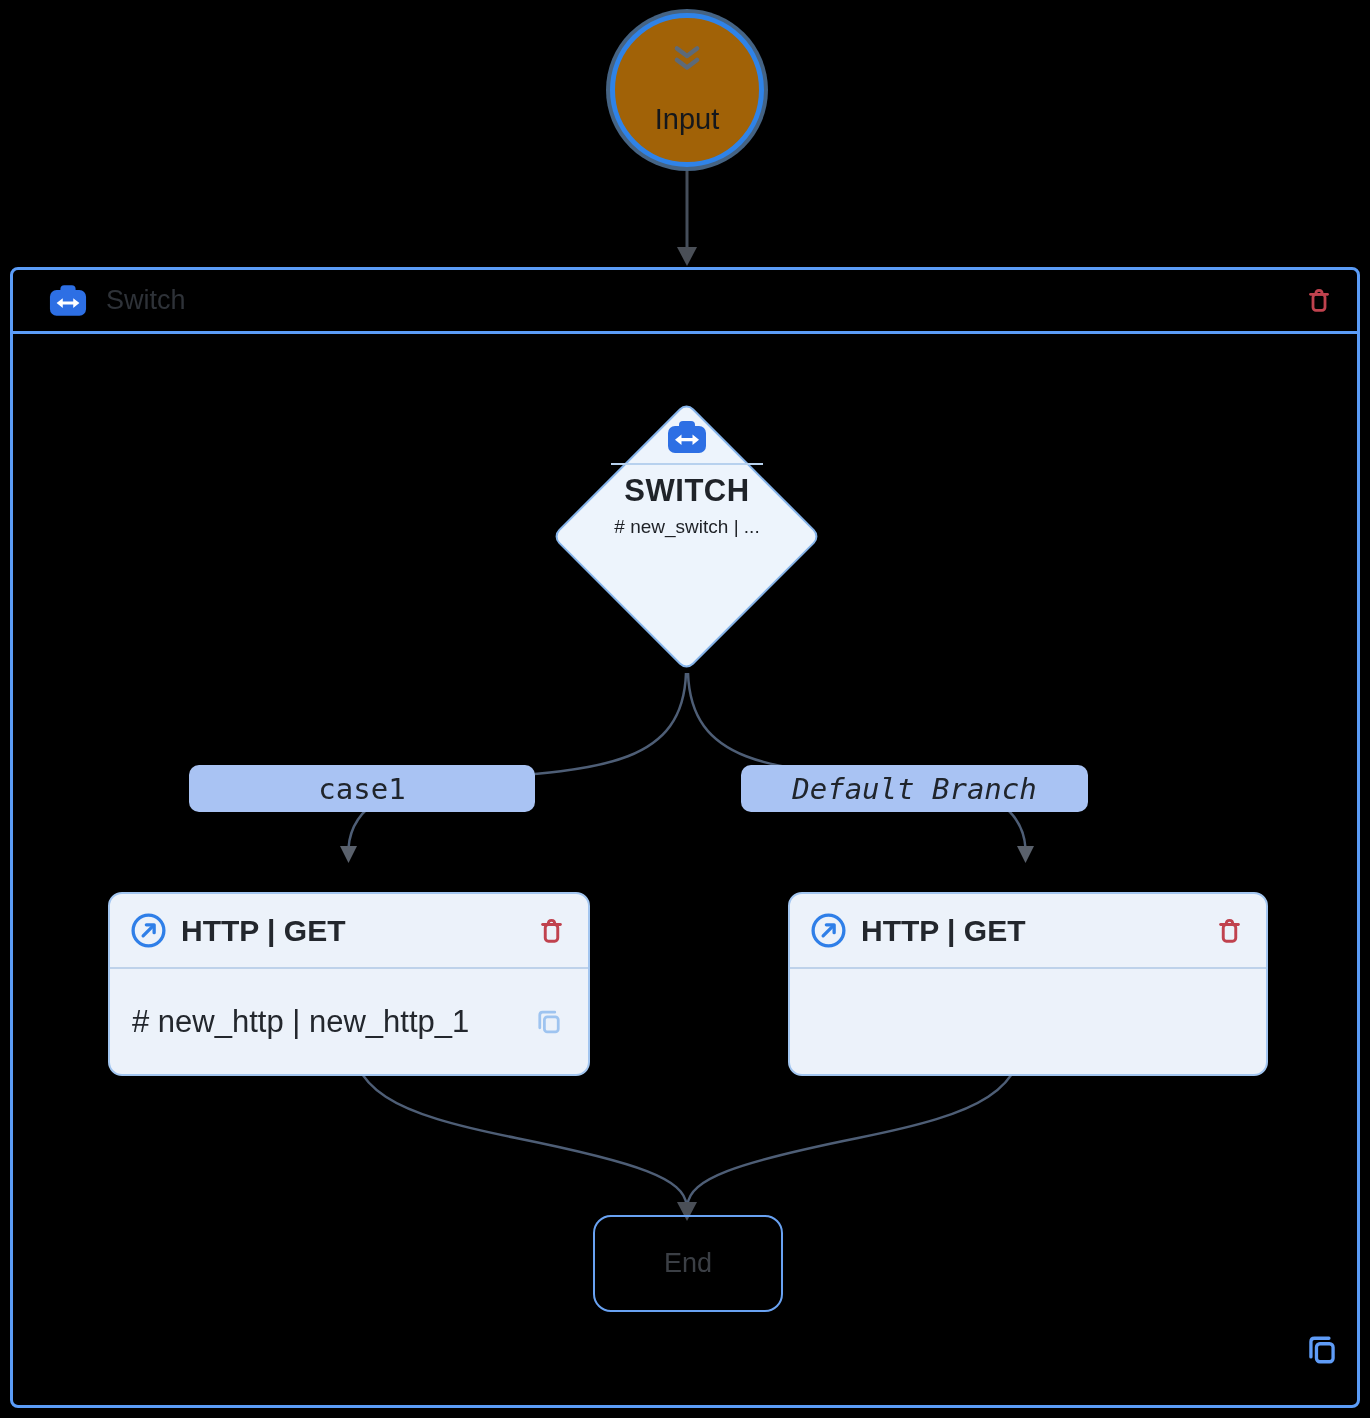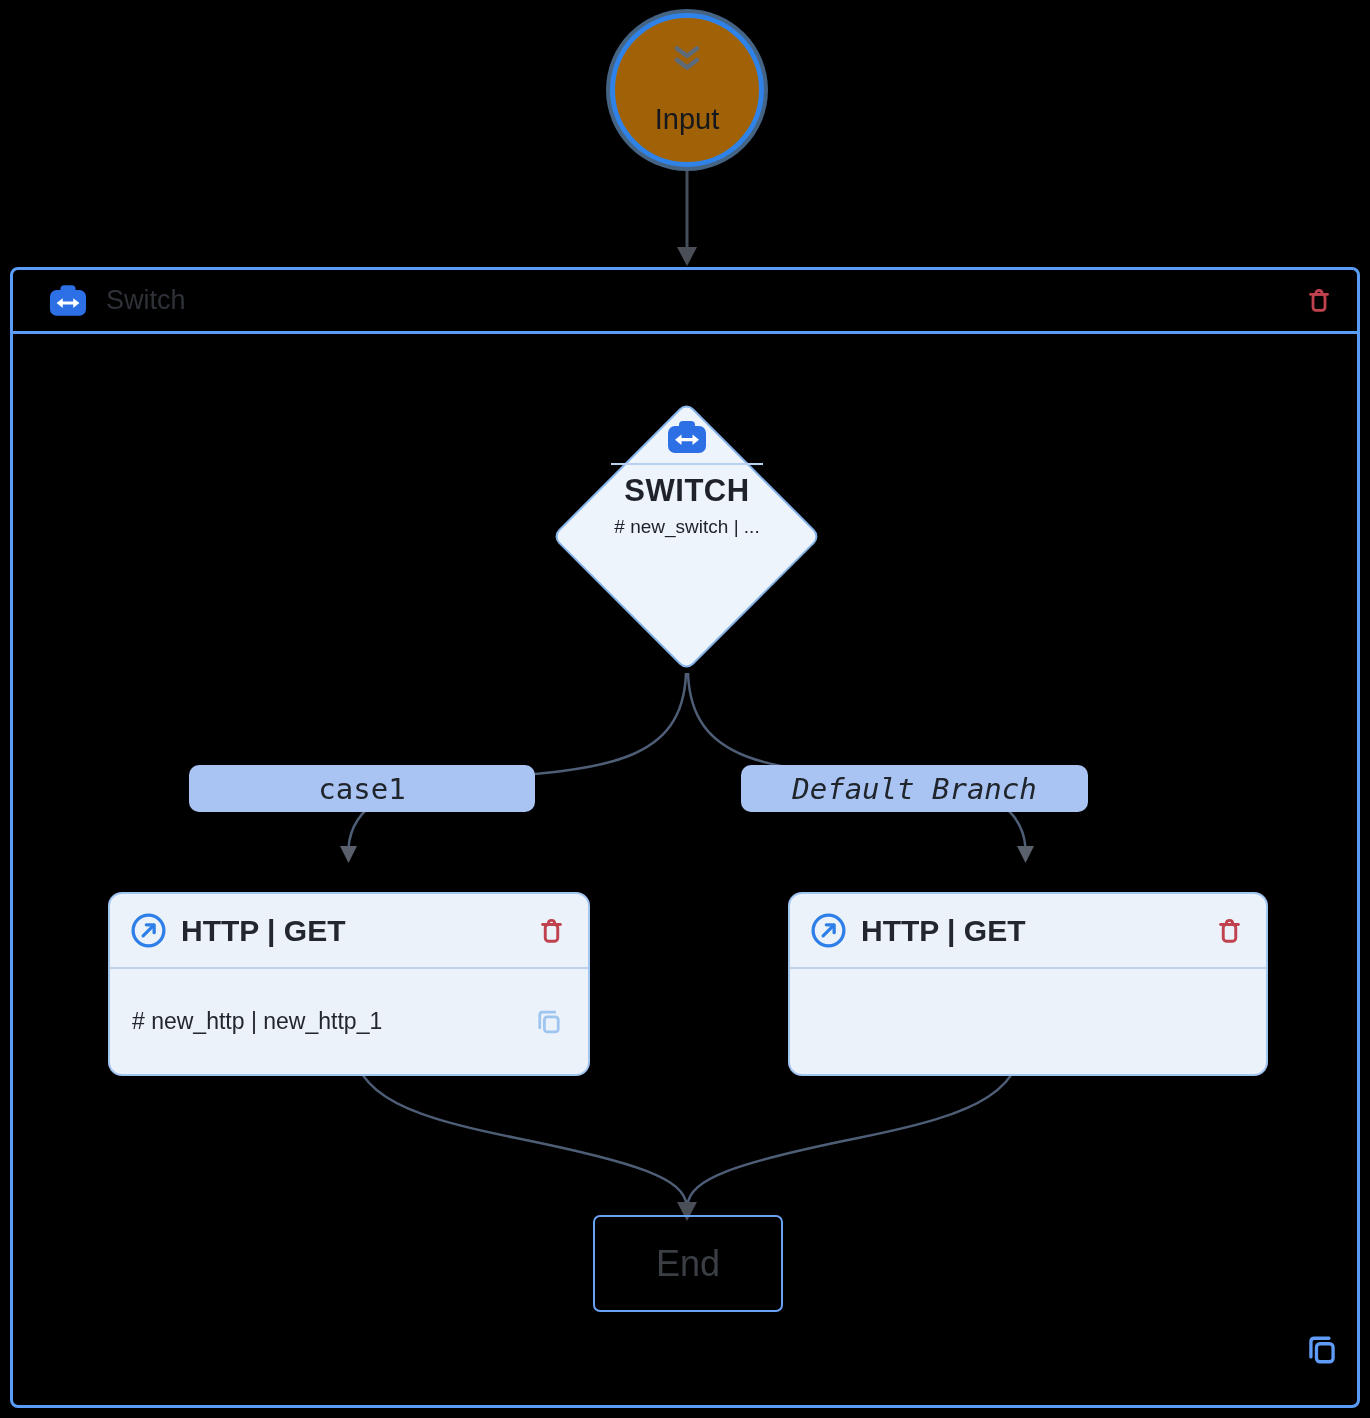--- a/index.html
+++ b/index.html
@@ -62,28 +62,28 @@
     display:flex;flex-direction:column;margin-top:24px;
   }
   .http-card.left{left:108px;width:482px;}
   .http-card.right{left:788px;width:480px;}
   .card-header{
     height:75px;border-bottom:2px solid #bed2ea;display:flex;align-items:center;
     padding:0 24px 0 20px;box-sizing:border-box;
   }
   .card-title{font-size:30px;font-weight:600;color:#23272d;margin-left:14px;flex:1;}
   .card-body{flex:1;display:flex;align-items:center;padding:0 24px 0 22px;box-sizing:border-box;}
-  .card-subtitle{font-size:23px;color:#23272d;flex:1;}
+  .card-subtitle{font-size:31px;color:#23272d;flex:1;}
 
   
   .end-node{
     position:absolute;left:593px;top:1215px;width:190px;height:97px;
-    border:2.5px solid #69a2f2;border-radius:7px;box-sizing:border-box;z-index:4;
+    border:2.5px solid #69a2f2;border-radius:18px;box-sizing:border-box;z-index:4;
     display:flex;align-items:center;justify-content:center;
-    font-size:36px;font-weight:500;color:#3b3f45;
+    font-size:27px;font-weight:500;color:#3b3f45;
   }
 
   
   .group-copy{position:absolute;left:1304px;top:1331px;z-index:5;}
 
   .icon-btn{display:inline-flex;cursor:pointer;}
 </style>
 </head>
 <body>
 

